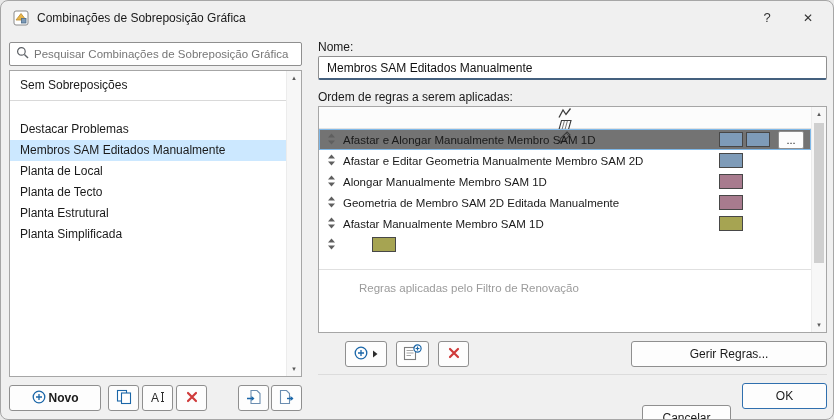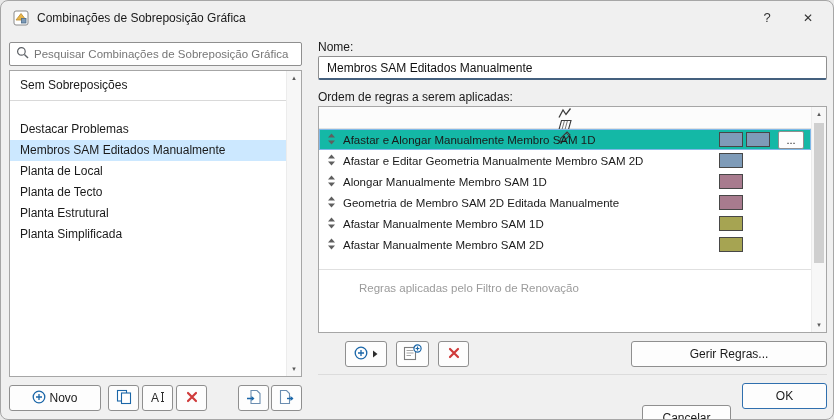--- a/index.html
+++ b/index.html
@@ -31,35 +31,35 @@
   .combo-item{height:21px;line-height:21px;padding-left:10px;font-size:12px;white-space:nowrap;}
   .combo-item.ungrouped{height:22px;line-height:22px;}
   .combo-item.selected{background:#cce8ff;}
   .list-sep{border-top:1px solid #d9d9d9;margin:4px 0 18px 0;}
   
   .vscroll{position:absolute;right:0;top:0;bottom:0;width:15px;background:#f7f7f7;border-left:1px solid #ececec;
     display:flex;flex-direction:column;align-items:center;justify-content:space-between;padding:2px 0;}
   .vscroll .arr{font-size:7px;color:#5a5a5a;line-height:10px;}
   .vscroll .thumb{position:absolute;left:2px;top:16px;width:10px;height:140px;background:#cfcfcf;}
   
-  .novo{left:8px;top:384px;width:92px;height:26px;gap:3px;}
+  .novo{left:8px;top:384px;width:92px;height:26px;gap:3px;font-weight:bold;}
   .tool{top:384px;width:31px;height:26px;}
   .t-dup{left:107px;} .t-ren{left:141px;} .t-del{left:175px;} .t-imp{left:237px;} .t-exp{left:270px;}
   
   .name-label{position:absolute;left:317px;top:39px;}
   .name-input{position:absolute;left:317px;top:55px;width:509px;height:24px;background:#fff;
     border:1px solid #8f8f8f;border-bottom:2px solid #44607e;border-radius:2px;padding:0 8px;
     font-family:inherit;font-size:12px;color:#111;outline:none;}
   .rules-label{position:absolute;left:317px;top:89px;text-align:right;}
   .rules-table{position:absolute;left:317px;top:105px;width:509px;height:227px;background:#fff;border:1px solid #a6a6a6;}
   .rules-header{display:flex;align-items:center;height:22px;border-bottom:1px solid #e2e2e2;background:#fcfcfc;
     padding-right:15px;font-size:11.5px;color:#333;flex-direction:column;}
   .rules-body{padding-right:15px;}
   .rule-row{display:flex;align-items:center;height:21px;font-size:11.5px;}
-  .rule-row.selected{background:#14b8a6;outline:1px solid #7fb8e8;outline-offset:-1px;}
+  .rule-row.selected{background:#737373;outline:1px solid #7fb8e8;outline-offset:-1px;}
   .handle-col{width:24px;display:flex;justify-content:center;align-items:center;flex:0 0 auto;}
   .name-col{flex:1;white-space:nowrap;overflow:hidden;}
   .sw-col{width:27px;display:flex;justify-content:center;align-items:center;flex:0 0 auto;}
   .more-col{width:40px;display:flex;justify-content:center;align-items:center;flex:0 0 auto;}
   .swatch{width:24px;height:15px;border:1px solid #474747;}
   .more-btn{width:26px;height:18px;background:#fdfdfd;border:1px solid #8f8f8f;border-radius:2px;
     font-size:11px;line-height:12px;text-align:center;}
   .rules-note{margin:14px 15px 0 0;border-top:1px solid #e0e0e0;padding:12px 0 0 40px;color:#9b9b9b;font-size:11.5px;}
   
   .add-rule{left:344px;top:340px;width:42px;height:26px;gap:4px;}
@@ -328,21 +328,20 @@
   </div>
         <div class="rule-row">
     <div class="handle-col">
       <span>
         <svg width="9" height="12" viewBox="0 0 9 12">
                 <path d="M4.5 0.5 L8 4.5 H1 Z" fill="#5f5f5f"></path>
                 <path d="M4.5 11.5 L1 7.5 H8 Z" fill="#5f5f5f"></path>
               </svg>
       </span>
     </div>
-    <div class="name-col">Afastar Manualmente Membro SAM 2D</div>
     <div class="sw-col">
             <span class="swatch" style="visibility: hidden;"></span>
           </div>
     <div class="sw-col">
             <span class="swatch" style="background: rgb(166, 164, 82);"></span>
           </div>
     <div class="sw-col">
             <span class="swatch" style="visibility: hidden;"></span>
           </div>
     <div class="more-col">

